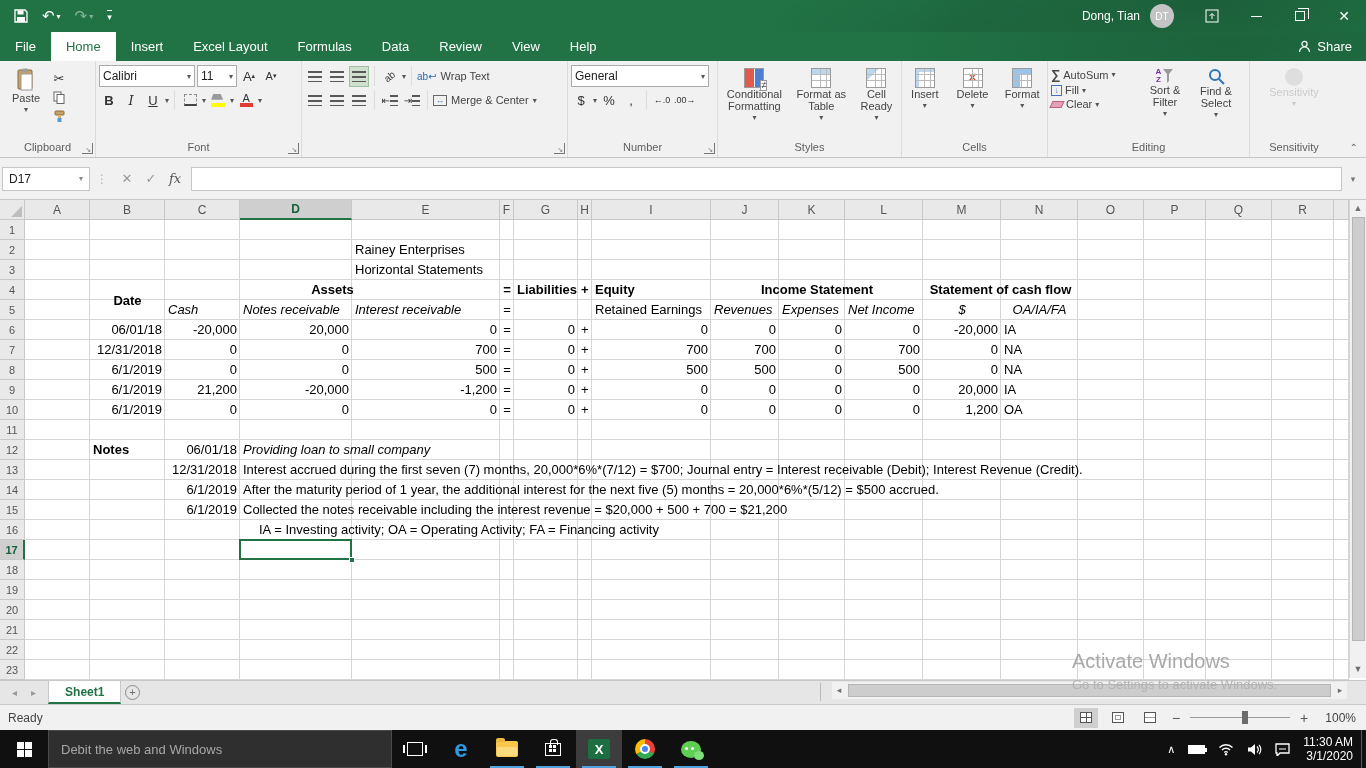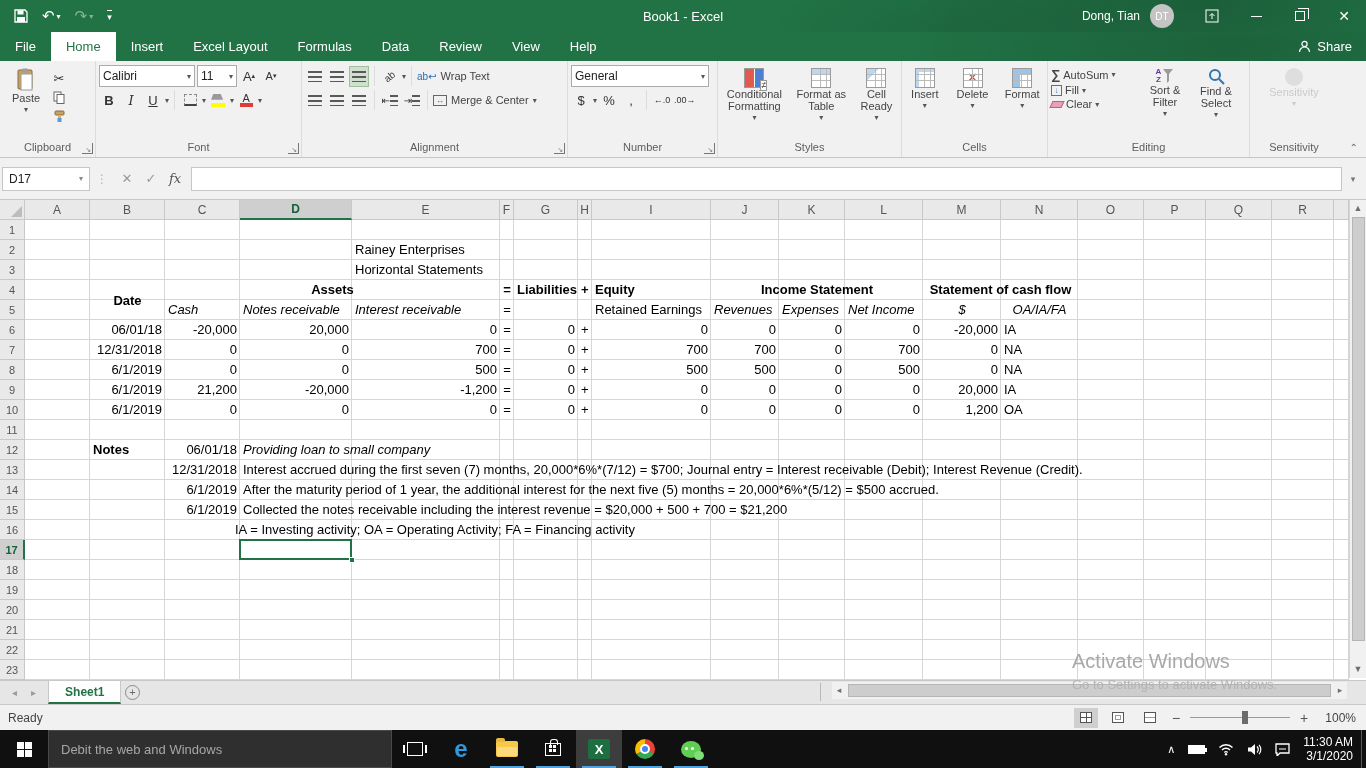--- a/index.html
+++ b/index.html
@@ -174,21 +174,20 @@
       <svg width="14" height="14" viewBox="0 0 14 14">
           <path d="M1 1 h10 l2 2 v10 h-12 z" fill="none" stroke="#fff" stroke-width="1.3"></path>
           <rect x="3.5" y="1.5" width="6" height="4" fill="#fff"></rect>
           <rect x="3" y="8" width="8" height="5" fill="#fff"></rect>
         </svg>
     </span>
     <span class="qat-btn">↶<span class="qat-dd">▾</span></span>
     <span class="qat-btn dim">↷<span class="qat-dd">▾</span></span>
     <span class="qat-btn" style="font-size:9px; border-top:1px solid #fff; padding-top:1px;">▾</span>
   </div>
-  <div id="title-text">Book1 - Excel</div>
   <div id="titlebar-right">
     <span id="user-name">Dong, Tian</span>
     <span id="avatar">DT</span>
     <span class="win-btn">
       <svg width="14" height="14" viewBox="0 0 14 14">
           <rect x="1" y="1" width="12" height="12" fill="none" stroke="#fff"></rect>
           <path d="M7 10 V5 M4.5 7 L7 4.5 L9.5 7" stroke="#fff" fill="none"></path>
         </svg>
     </span>
     <span class="win-btn">
@@ -339,21 +338,20 @@
         <span class="sbtn" style="font-size:10px;">⇤<span class="hlines" style="width:8px;"></span></span>
         <span class="sbtn" style="font-size:10px;">⇥<span class="hlines" style="width:8px;"></span></span>
         <span class="vline"></span>
         <span class="sbtn" style="width:auto; gap:4px; font-size:11px; color:#444;">
           <span style="width:14px;height:11px;border:1px solid #666;display:inline-flex;align-items:center;justify-content:center;font-size:8px;color:#2b6cb0;">↔</span>
           <span>Merge &amp; Center</span>
             <span class="dd">▾</span>
         </span>
       </div>
     </div>
-    <div class="rlabel">Alignment</div>
     <span class="launcher"></span>
   </div>
 
   <div class="rgroup" style="width:150px;">
     <div class="rbody" style="flex-direction:column;">
       <div class="smallrow">
         <div class="combo" style="width:138px;">
             <span>General</span>
             <span class="dd">▾</span>
           </div>
@@ -1062,21 +1060,21 @@
       <div class="cell" style="left: 1001px; top: 200px; width: 77px; height: 20px;">OA</div>
       <div class="cell b" style="left: 90px; top: 240px; width: 75px; height: 20px;">Notes</div>
       <div class="cell ar" style="left: 165px; top: 240px; width: 75px; height: 20px;">06/01/18</div>
       <div class="cell i" style="left: 240px; top: 240px; width: 112px; height: 20px;">Providing loan to small company</div>
       <div class="cell ar" style="left: 165px; top: 260px; width: 75px; height: 20px;">12/31/2018</div>
       <div class="cell" style="left: 240px; top: 260px; width: 112px; height: 20px;">Interest accrued during the first seven (7) months, 20,000*6%*(7/12) = $700; Journal entry = Interest receivable (Debit); Interest Revenue (Credit).</div>
       <div class="cell ar" style="left: 165px; top: 280px; width: 75px; height: 20px;">6/1/2019</div>
       <div class="cell" style="left: 240px; top: 280px; width: 112px; height: 20px;">After the maturity period of 1 year, the additional interest for the next five (5) months = 20,000*6%*(5/12) = $500 accrued.</div>
       <div class="cell ar" style="left: 165px; top: 300px; width: 75px; height: 20px;">6/1/2019</div>
       <div class="cell" style="left: 240px; top: 300px; width: 112px; height: 20px;">Collected the notes receivable including the interest revenue = $20,000 + 500 + 700 = $21,200</div>
-      <div class="cell" style="left: 232px; top: 320px; width: 112px; height: 20px;">IA = Investing activity; OA = Operating Activity; FA = Financing activity</div>
+      <div class="cell" style="left: 256px; top: 320px; width: 112px; height: 20px;">IA = Investing activity; OA = Operating Activity; FA = Financing activity</div>
     </div>
   <div id="colheaders">
       <div id="corner" style="width: 25px;"></div>
       <div class="chead" style="width: 65px;">A</div>
       <div class="chead" style="width: 75px;">B</div>
       <div class="chead" style="width: 75px;">C</div>
       <div class="chead selhead" style="width: 112px;">D</div>
       <div class="chead" style="width: 148px;">E</div>
       <div class="chead" style="width: 14px;">F</div>
       <div class="chead" style="width: 64px;">G</div>

